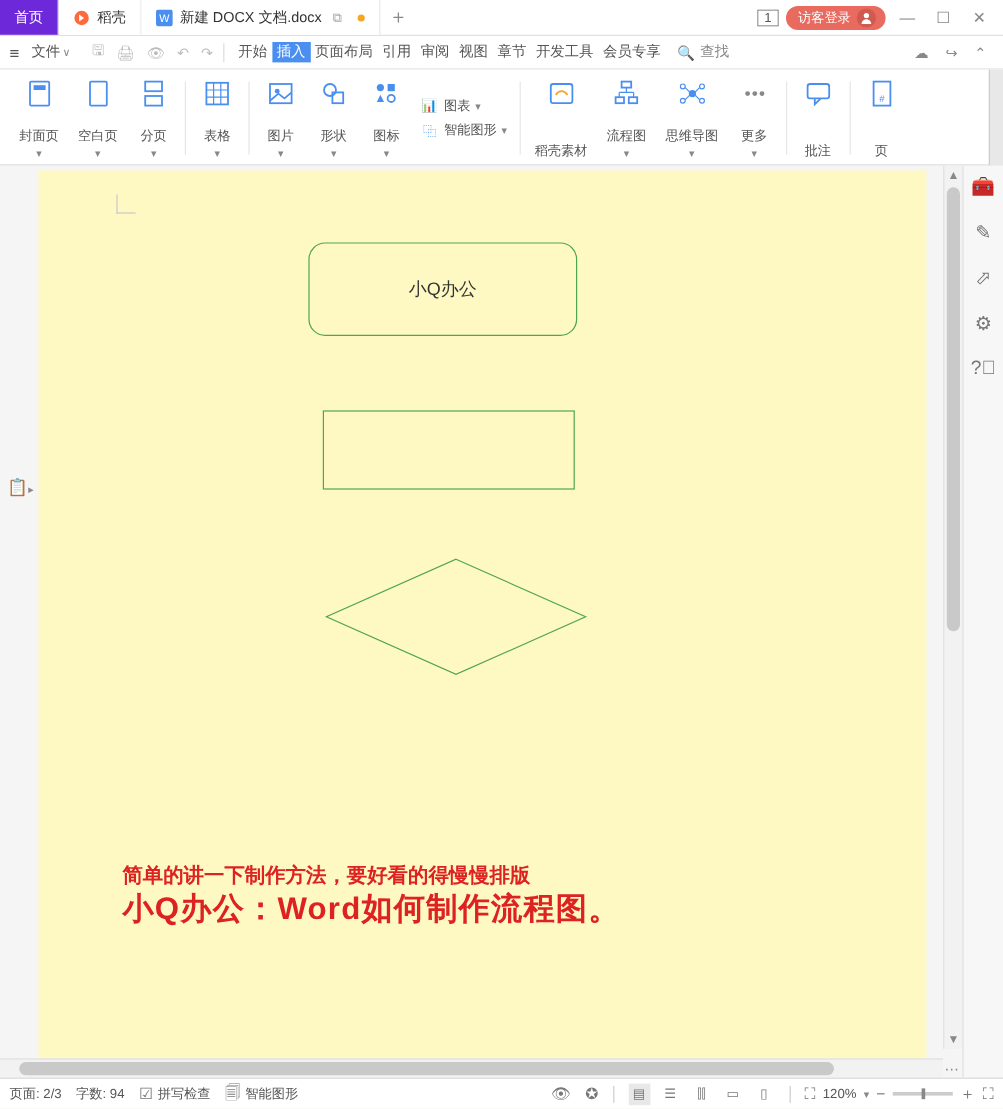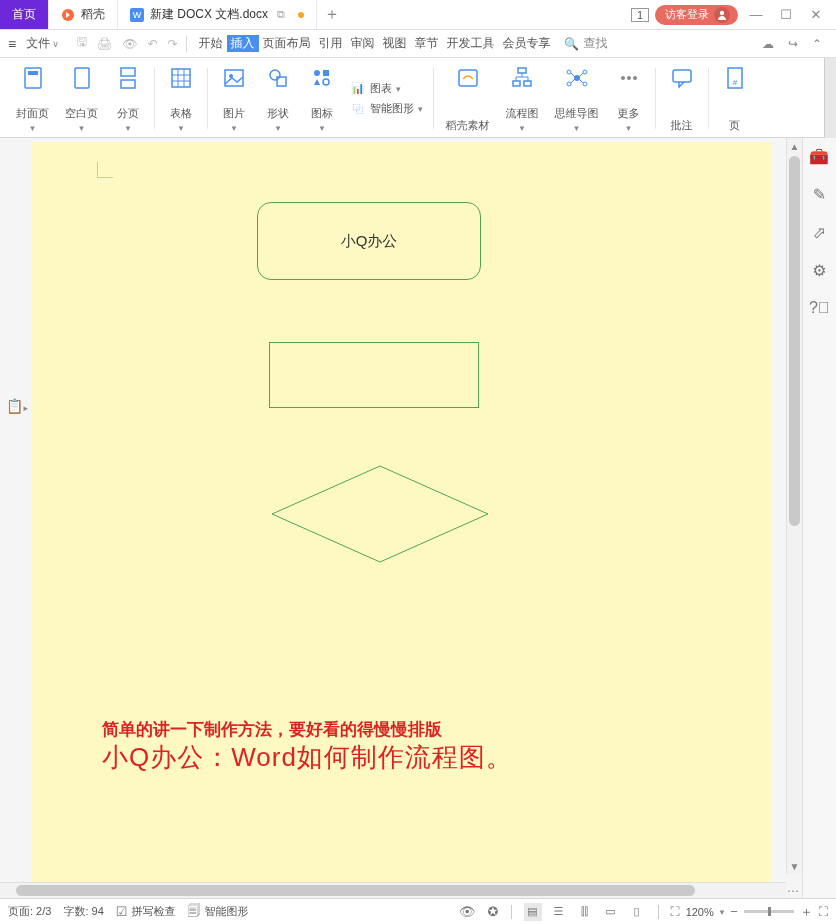--- a/index.html
+++ b/index.html
@@ -52,21 +52,21 @@
 .corner.l { left:65px; top:20px; transform:rotate(-90deg); }
 .ws-left-handle { position:absolute; left:6px; top:260px; color:#9fb8d9; font-size:14px; }
 
 
 .shape-rr { position:absolute; left:225px; top:60px; width:224px; height:78px; border:1px solid #4fa64f; border-radius:14px; display:flex; align-items:center; justify-content:center; font-size:15px; color:#333; }
 .shape-rect { position:absolute; left:237px; top:200px; width:210px; height:66px; border:1px solid #4fa64f; }
 .shape-diamond { position:absolute; left:238px; top:322px; width:220px; height:100px; }
 .shape-diamond svg { width:100%; height:100%; }
 
 .red-text1 { position:absolute; left:70px; top:556px; color:#d22; font-size:17px; font-weight:bold;margin-top:20px; }
-.red-text2 { position:absolute; left:70px; top:598px; color:#d22; font-size:26px; font-weight:normal; letter-spacing:1px; }
+.red-text2 { position:absolute; left:70px; top:598px; color:#d22; font-size:26px; font-weight:bold; letter-spacing:1px; }
 
 
 .vscroll { position:absolute; right:0; top:0; bottom:24px; width:16px; background:#f2f2f2; border-left:1px solid #e0e0e0; }
 .vscroll .arrow { height:16px; display:flex; align-items:center; justify-content:center; color:#888; font-size:10px; }
 .vscroll .track { position:absolute; top:16px; bottom:16px; left:2px; right:2px; }
 .vscroll .thumb { position:absolute; left:0; right:0; top:2px; height:370px; background:#c9c9c9; border-radius:6px; }
 .hscroll { position:absolute; left:0; right:16px; bottom:0; height:16px; background:#f2f2f2; border-top:1px solid #e0e0e0; }
 .hscroll .track { position:absolute; left:16px; right:16px; top:2px; bottom:2px; }
 .hscroll .thumb { position:absolute; top:0; bottom:0; left:0; width:90%; background:#c9c9c9; border-radius:6px; }
 .hscroll .dots { position:absolute; right:-14px; top:0; width:14px; height:16px; display:flex; align-items:center; justify-content:center; color:#888; font-size:12px; }

